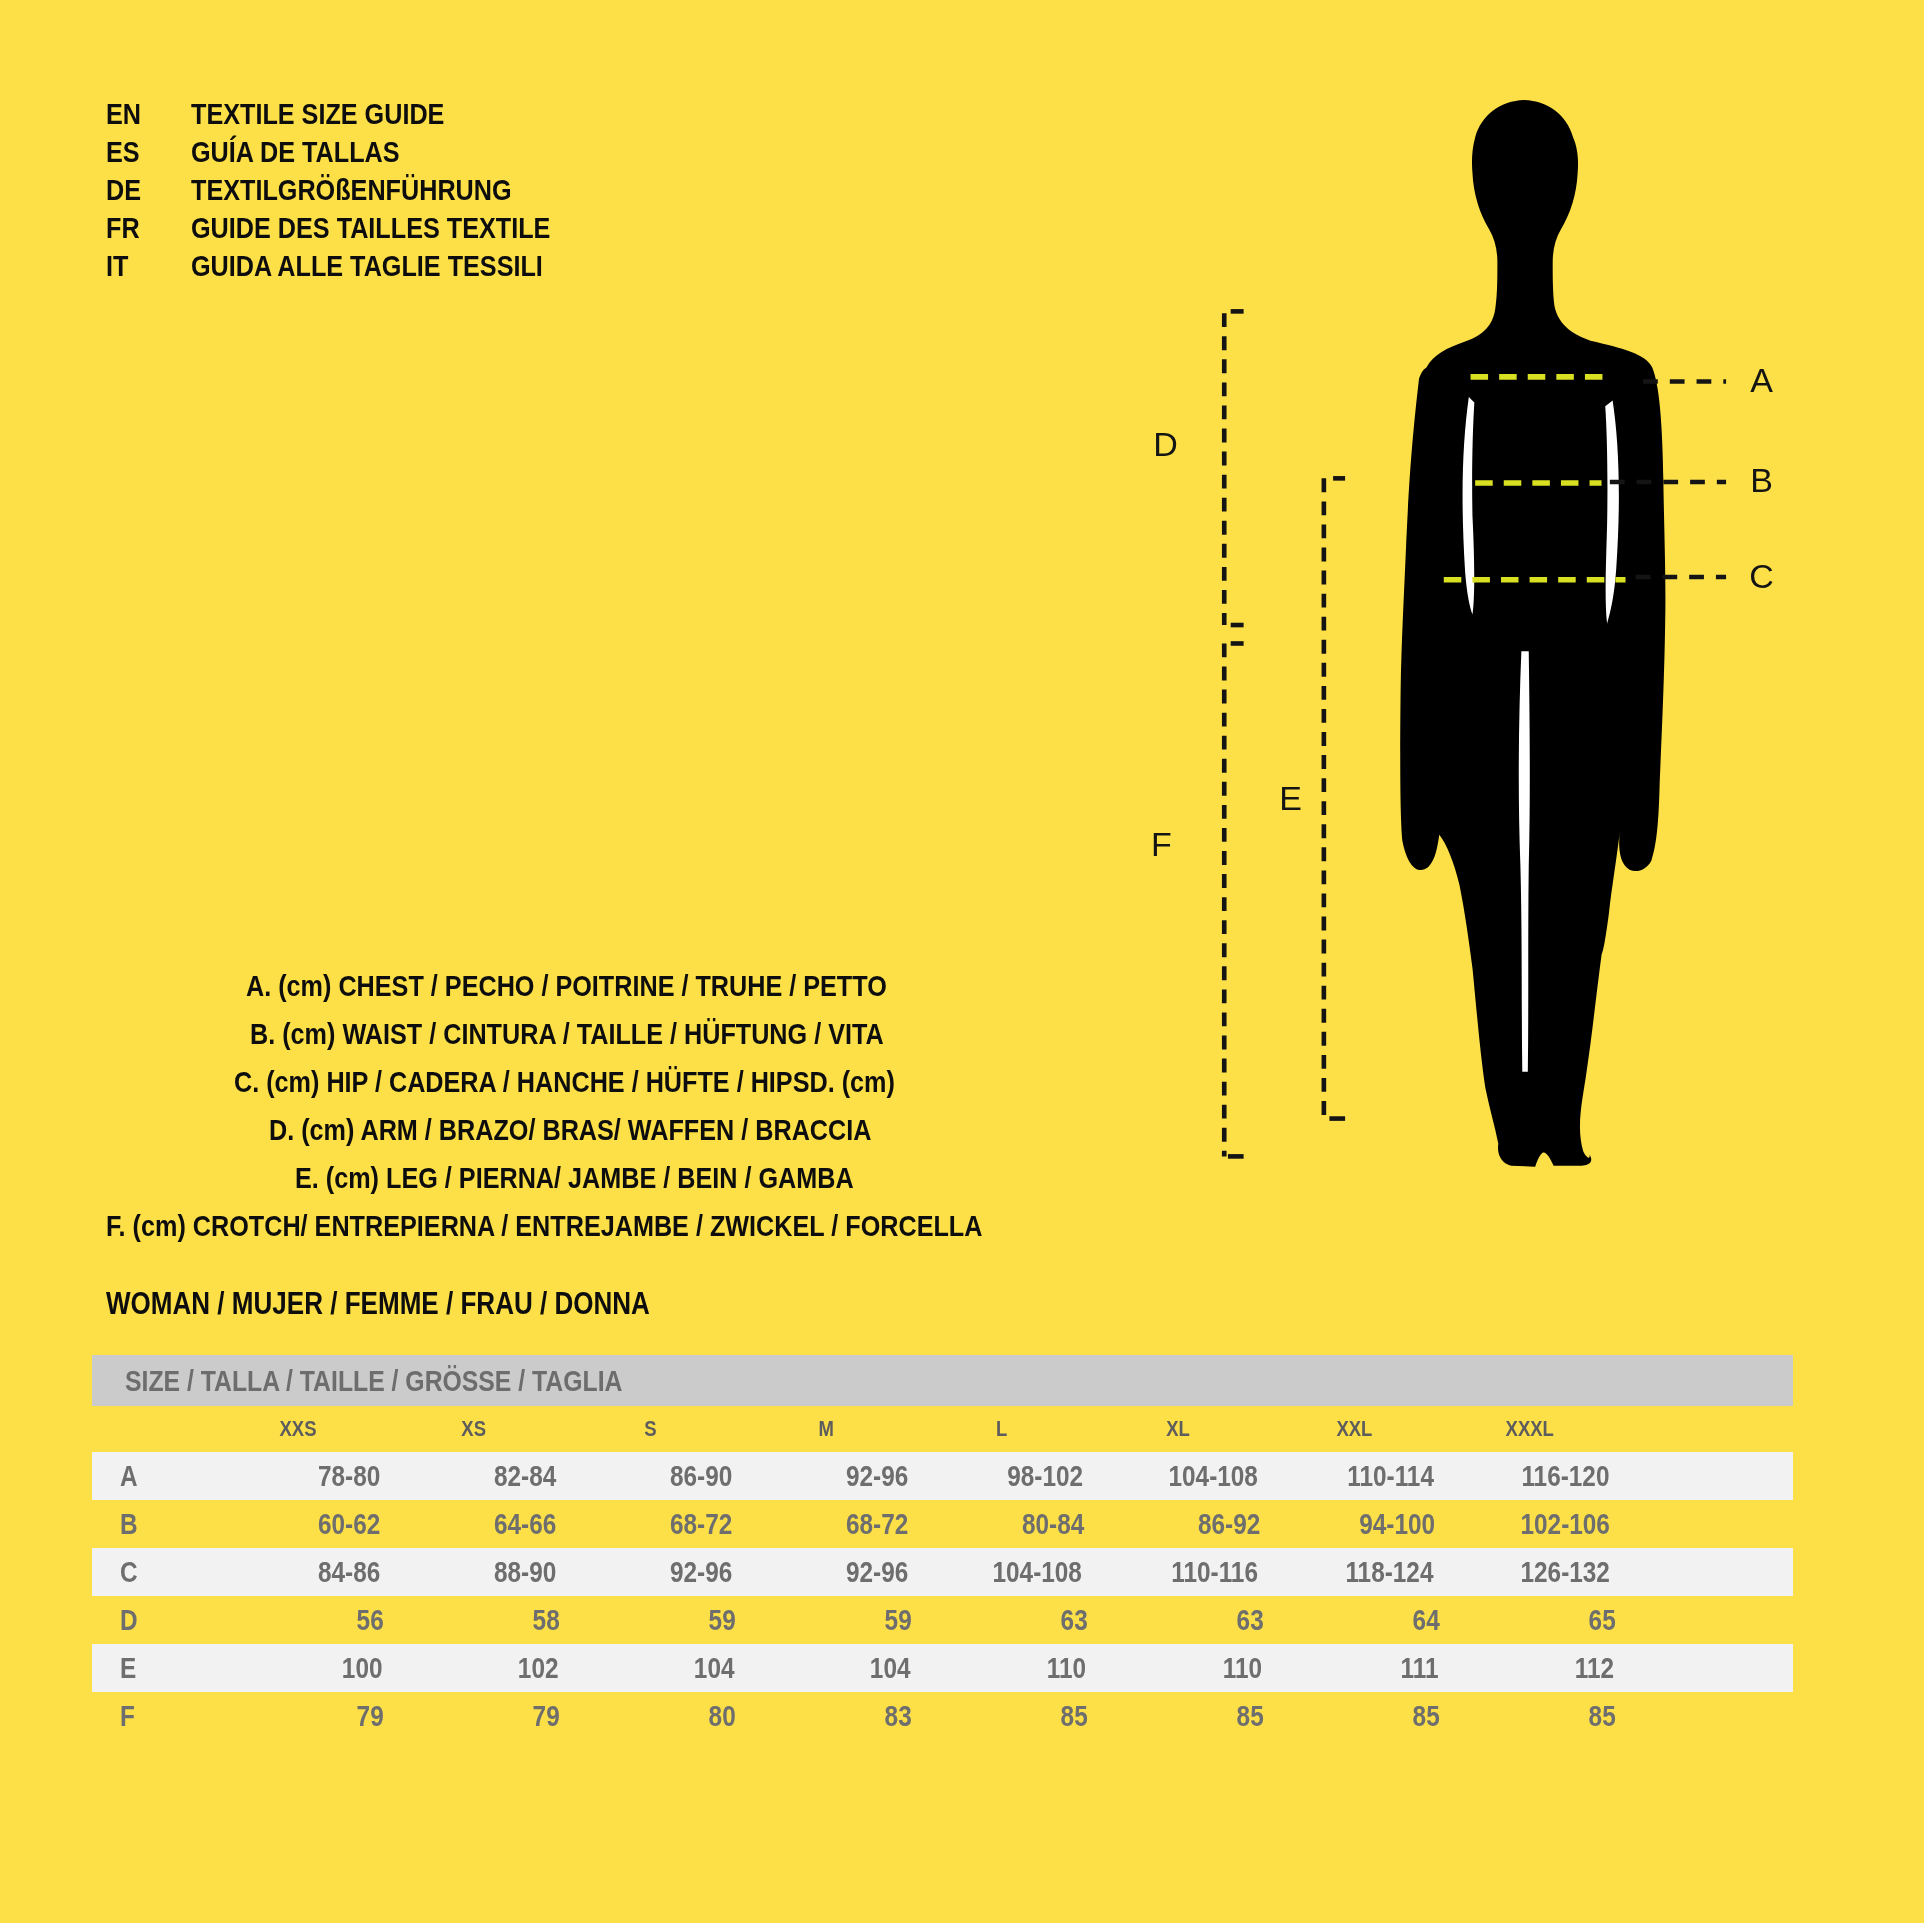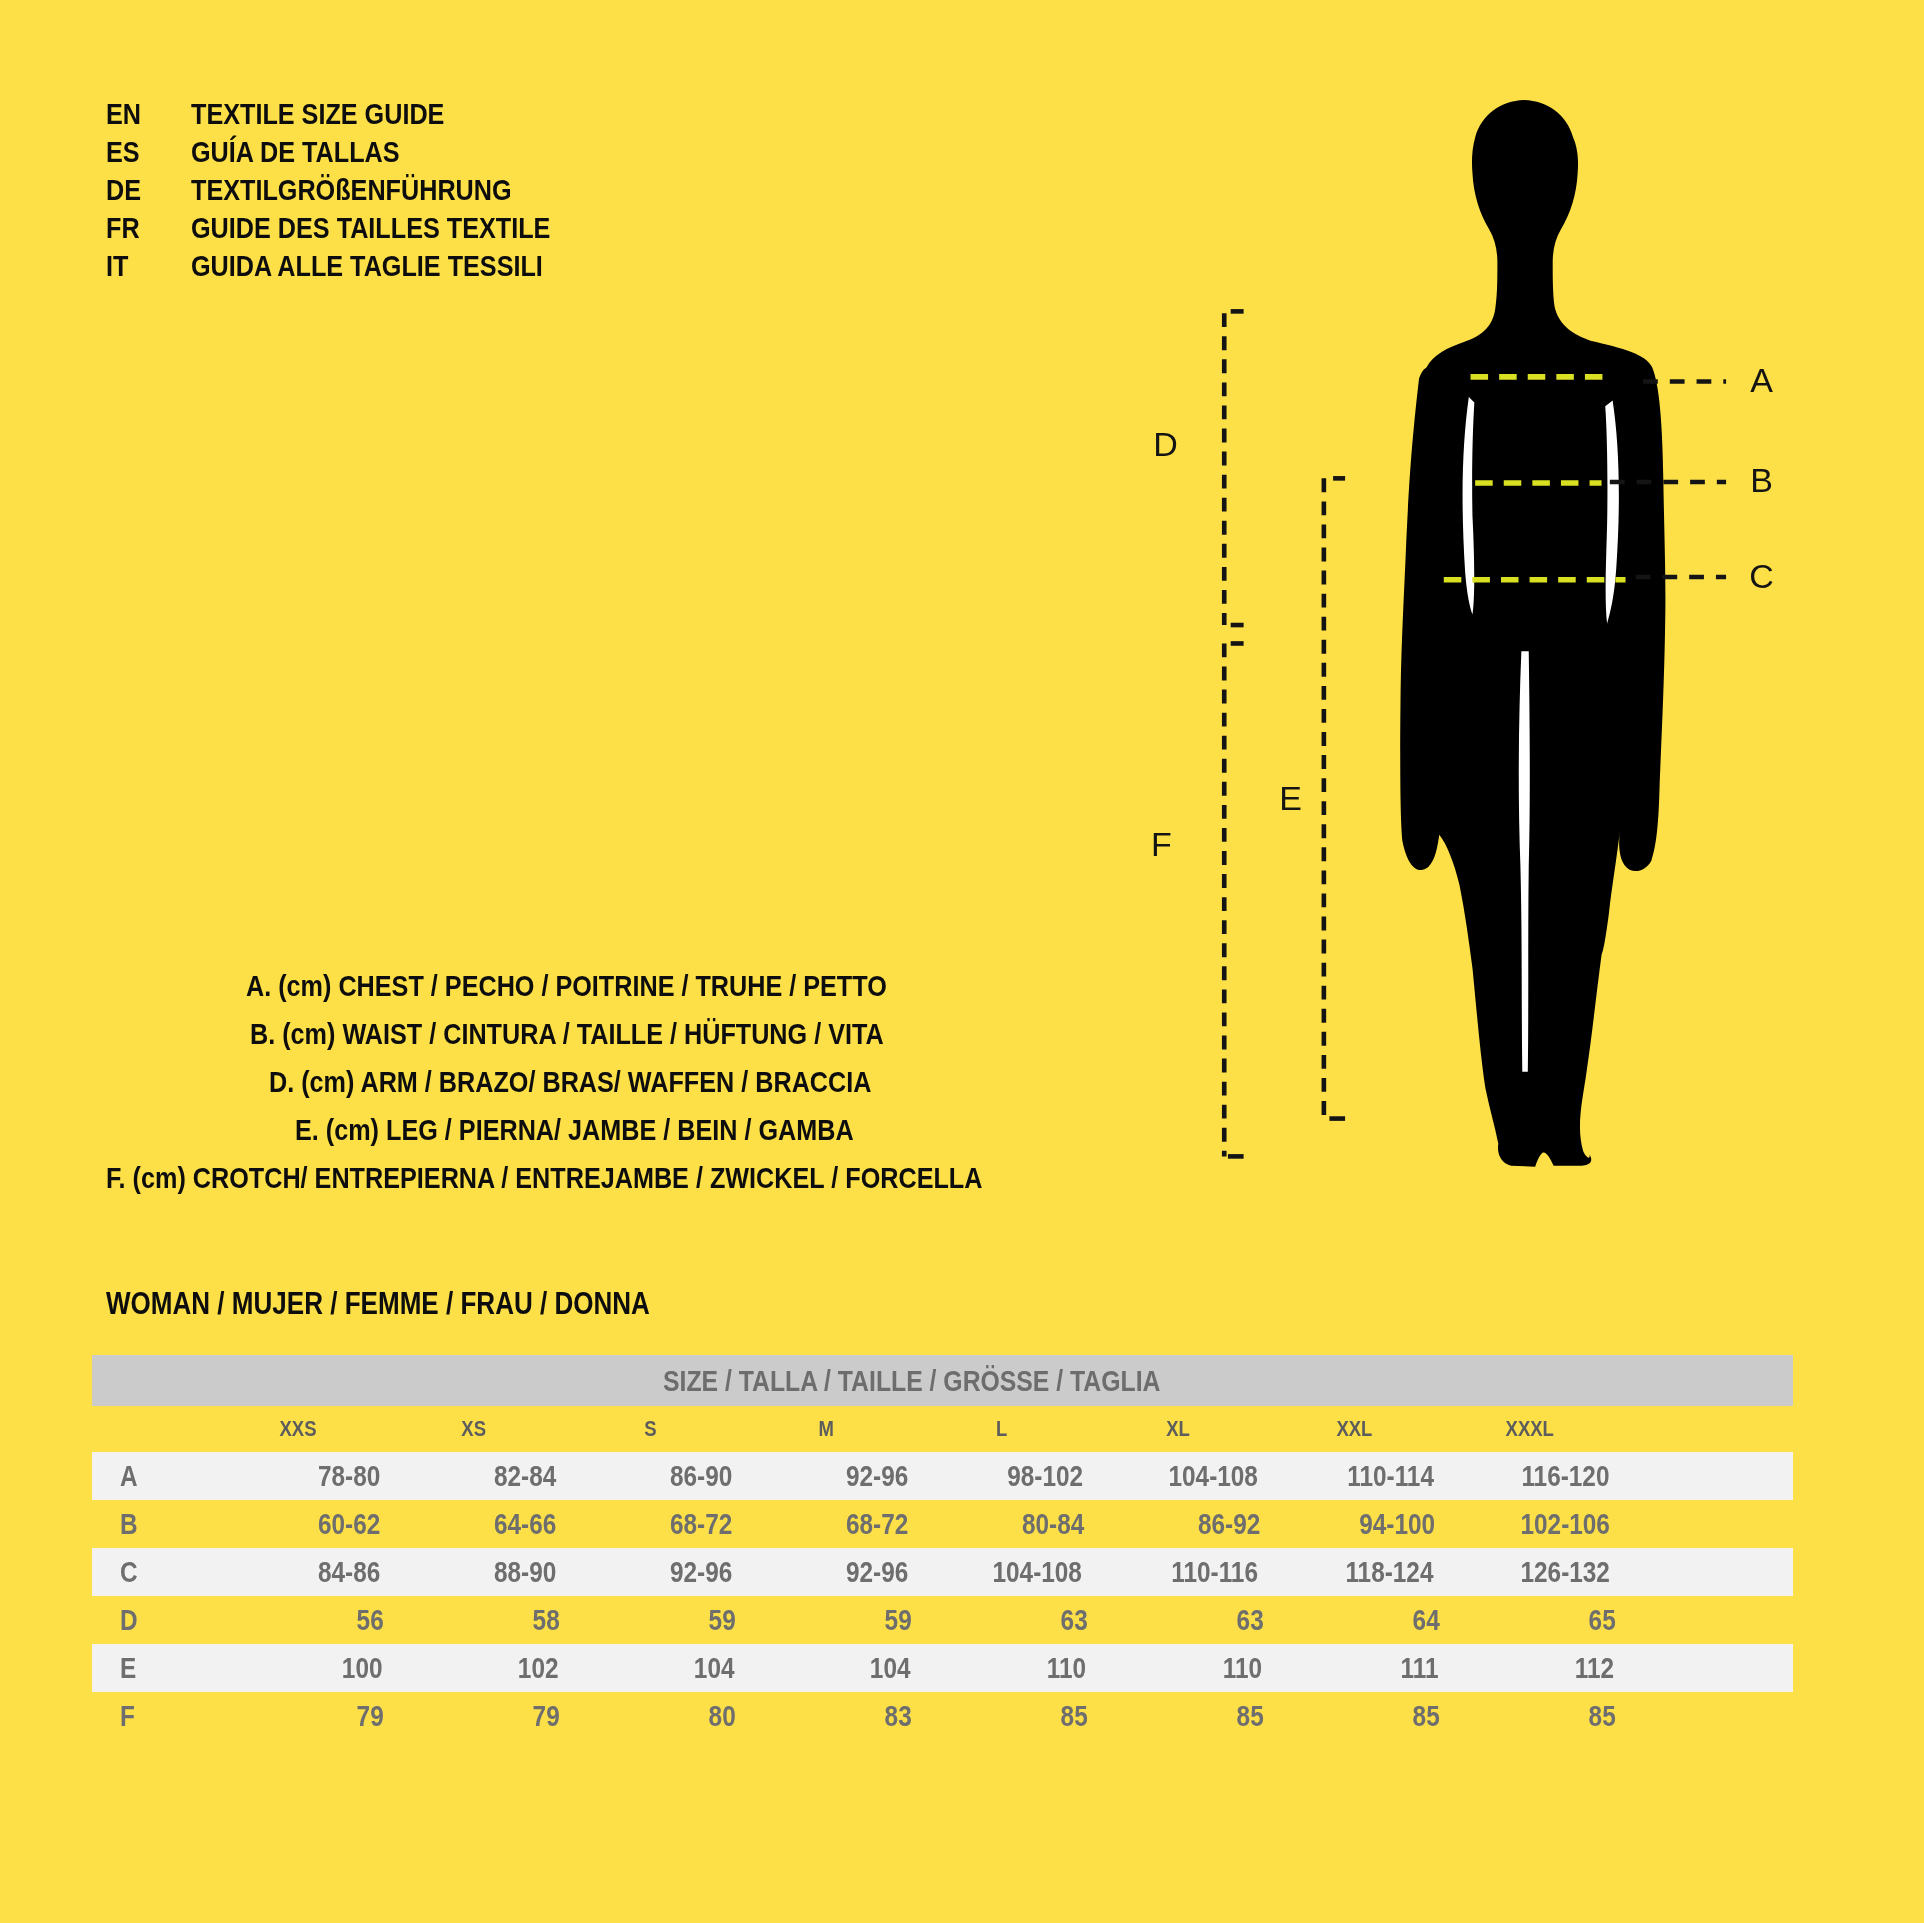--- a/index.html
+++ b/index.html
@@ -13,21 +13,21 @@
   .lang-row{line-height:38px;font-size:30px;font-weight:bold;color:#0d0d0d;white-space:nowrap;}
   .lang-code{display:inline-block;width:85px;}
   
   .legend-row{line-height:48px;font-size:30px;font-weight:bold;color:#0d0d0d;white-space:nowrap;text-align:center;}
   
   .marker{font-size:34px;font-weight:400;color:#141414;width:41px;text-align:center;}
   
   .group-title{font-size:31px;font-weight:bold;color:#0d0d0d;white-space:nowrap;}
   
   .size-table{left:92px;top:1355px;width:1701px;}
-  .band{height:51px;background:#cbcbcb;display:flex;align-items:center;justify-content:center;}
+  .band{height:51px;background:#cbcbcb;display:flex;align-items:center;}
   .band-text{font-size:29.5px;font-weight:600;color:#6d6d6d;padding-left:33px;}
   .tr{display:grid;grid-template-columns:118px repeat(8,176px) 1fr;height:48px;align-items:center;}
   .tr.hd{height:46px;}
   .stripe{background:#f2f2f2;}
   .th{font-size:22px;font-weight:600;color:#5d5d5d;text-align:center;}
   .td{font-size:29px;font-weight:600;color:#6e6e6e;text-align:right;}
   .tl{font-size:29px;font-weight:600;color:#6e6e6e;padding-left:28px;text-align:left;}
 </style>
 </head>
 <body>
@@ -132,20 +132,21 @@
   <div class="abs marker" style="left:1741px;top:361px;">A</div>
   <div class="abs marker" style="left:1741px;top:461px;">B</div>
   <div class="abs marker" style="left:1741px;top:557px;">C</div>
   <div class="abs marker" style="left:1145px;top:425px;">D</div>
   <div class="abs marker" style="left:1270px;top:779px;">E</div>
   <div class="abs marker" style="left:1141px;top:825px;">F</div>
 
   <div class="abs" style="left:106px;top:962px;">
     <div class="legend-row"><span class="cnd">A. (cm) CHEST / PECHO / POITRINE / TRUHE / PETTO</span></div>
     <div class="legend-row"><span class="cnd">B. (cm) WAIST / CINTURA / TAILLE / HÜFTUNG / VITA</span></div>
+    <div class="legend-row"><span class="cnd">C. (cm) HIP / CADERA / HANCHE / HÜFTE / HIPSD. (cm)</span></div>
     <div class="legend-row"><span class="cnd">D. (cm) ARM / BRAZO/ BRAS/ WAFFEN / BRACCIA</span></div>
     <div class="legend-row"><span class="cnd">E. (cm) LEG / PIERNA/ JAMBE / BEIN / GAMBA</span></div>
     <div class="legend-row"><span class="cnd">F. (cm) CROTCH/ ENTREPIERNA / ENTREJAMBE / ZWICKEL / FORCELLA</span></div>
   </div>
 
   <div class="abs group-title" style="left:106px;top:1286px;">
     <span class="cnd">WOMAN / MUJER / FEMME / FRAU / DONNA</span>
   </div>
 
   <div class="abs size-table">

